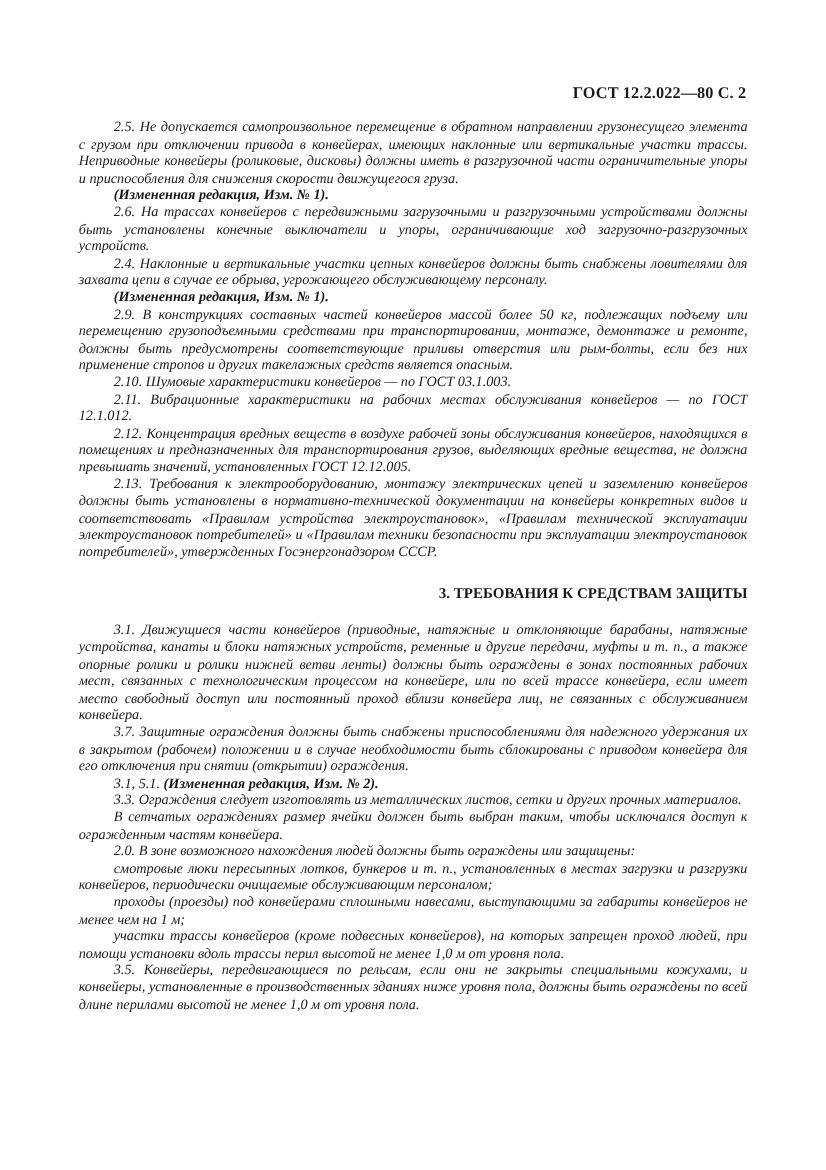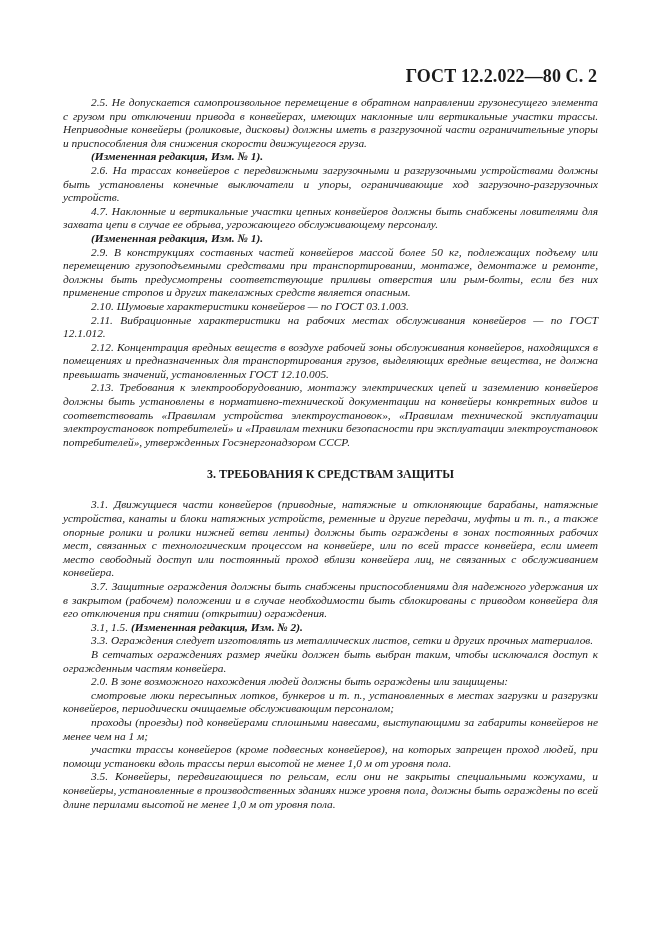--- a/index.html
+++ b/index.html
@@ -1,45 +1,45 @@
 <!DOCTYPE html>
 <html><head>
 <meta charset="utf-8">
 <style>
   html, body { margin: 0; padding: 0; background: #ffffff; }
   body { width: 661px; height: 936px; position: relative; overflow: hidden;
          font-family: "Liberation Serif", "DejaVu Serif", serif; color: #1a1a1a; }
-  .header { position: absolute; top: 66px; right: 64px; font-weight: bold; font-size: 18px; letter-spacing: 0.1px; }
+  .header { position: absolute; top: 66px; right: 64px; font-weight: bold; font-size: 13px; letter-spacing: 0.1px; }
   .body { position: absolute; top: 96px; left: 63px; width: 535px; font-size: 11.4px; line-height: 13.6px; }
   p { margin: 0; text-align: justify; text-indent: 28px; font-style: italic; }
   .bold { font-weight: bold; }
-  h2 { margin: 18px 0 17px 0; font-size: 12px; font-weight: bold; text-align: center; line-height: 14px; }
+  h2 { margin: 18px 0 17px 0; font-size: 12px; font-weight: bold; text-align: right; line-height: 14px; }
 </style>
 </head>
 <body>
 
 <div class="header">ГОСТ 12.2.022—80 С. 2</div>
 
 <div class="body">
   <p>2.5. Не допускается самопроизвольное перемещение в обратном направлении грузонесущего элемента с грузом при отключении привода в конвейерах, имеющих наклонные или вертикальные участки трассы. Неприводные конвейеры (роликовые, дисковы) должны иметь в разгрузочной части ограничительные упоры и приспособления для снижения скорости движущегося груза.</p>
   <p class="bold">(Измененная редакция, Изм. № 1).</p>
   <p>2.6. На трассах конвейеров с передвижными загрузочными и разгрузочными устройствами должны быть установлены конечные выключатели и упоры, ограничивающие ход загрузочно-разгрузочных устройств.</p>
-  <p>4.7. Наклонные и вертикальные участки цепных конвейеров должны быть снабжены ловителями для захвата цепи в случае ее обрыва, угрожающего обслуживающему персоналу.</p>
+  <p>2.4. Наклонные и вертикальные участки цепных конвейеров должны быть снабжены ловителями для захвата цепи в случае ее обрыва, угрожающего обслуживающему персоналу.</p>
   <p class="bold">(Измененная редакция, Изм. № 1).</p>
   <p>2.9. В конструкциях составных частей конвейеров массой более 50 кг, подлежащих подъему или перемещению грузоподъемными средствами при транспортировании, монтаже, демонтаже и ремонте, должны быть предусмотрены соответствующие приливы отверстия или рым-болты, если без них применение стропов и других такелажных средств является опасным.</p>
   <p>2.10. Шумовые характеристики конвейеров — по ГОСТ 03.1.003.</p>
   <p>2.11. Вибрационные характеристики на рабочих местах обслуживания конвейеров — по ГОСТ 12.1.012.</p>
-  <p>2.12. Концентрация вредных веществ в воздухе рабочей зоны обслуживания конвейеров, находящихся в помещениях и предназначенных для транспортирования грузов, выделяющих вредные вещества, не должна превышать значений, установленных ГОСТ 12.10.005.</p>
+  <p>2.12. Концентрация вредных веществ в воздухе рабочей зоны обслуживания конвейеров, находящихся в помещениях и предназначенных для транспортирования грузов, выделяющих вредные вещества, не должна превышать значений, установленных ГОСТ 12.12.005.</p>
   <p>2.13. Требования к электрооборудованию, монтажу электрических цепей и заземлению конвейеров должны быть установлены в нормативно-технической документации на конвейеры конкретных видов и соответствовать «Правилам устройства электроустановок», «Правилам технической эксплуатации электроустановок потребителей» и «Правилам техники безопасности при эксплуатации электроустановок потребителей», утвержденных Госэнергонадзором СССР.</p>
 
   <h2>3. ТРЕБОВАНИЯ К СРЕДСТВАМ ЗАЩИТЫ</h2>
 
   <p>3.1. Движущиеся части конвейеров (приводные, натяжные и отклоняющие барабаны, натяжные устройства, канаты и блоки натяжных устройств, ременные и другие передачи, муфты и т. п., а также опорные ролики и ролики нижней ветви ленты) должны быть ограждены в зонах постоянных рабочих мест, связанных с технологическим процессом на конвейере, или по всей трассе конвейера, если имеет место свободный доступ или постоянный проход вблизи конвейера лиц, не связанных с обслуживанием конвейера.</p>
   <p>3.7. Защитные ограждения должны быть снабжены приспособлениями для надежного удержания их в закрытом (рабочем) положении и в случае необходимости быть сблокированы с приводом конвейера для его отключения при снятии (открытии) ограждения.</p>
-  <p><span>3.1, 1.5. </span><span class="bold">(Измененная редакция, Изм. № 2).</span></p>
+  <p><span>3.1, 5.1. </span><span class="bold">(Измененная редакция, Изм. № 2).</span></p>
   <p>3.3. Ограждения следует изготовлять из металлических листов, сетки и других прочных материалов.</p>
   <p>В сетчатых ограждениях размер ячейки должен быть выбран таким, чтобы исключался доступ к огражденным частям конвейера.</p>
   <p>2.0. В зоне возможного нахождения людей должны быть ограждены или защищены:</p>
   <p>смотровые люки пересыпных лотков, бункеров и т. п., установленных в местах загрузки и разгрузки конвейеров, периодически очищаемые обслуживающим персоналом;</p>
   <p>проходы (проезды) под конвейерами сплошными навесами, выступающими за габариты конвейеров не менее чем на 1 м;</p>
   <p>участки трассы конвейеров (кроме подвесных конвейеров), на которых запрещен проход людей, при помощи установки вдоль трассы перил высотой не менее 1,0 м от уровня пола.</p>
   <p>3.5. Конвейеры, передвигающиеся по рельсам, если они не закрыты специальными кожухами, и конвейеры, установленные в производственных зданиях ниже уровня пола, должны быть ограждены по всей длине перилами высотой не менее 1,0 м от уровня пола.</p>
 </div>
 
 </body></html>

